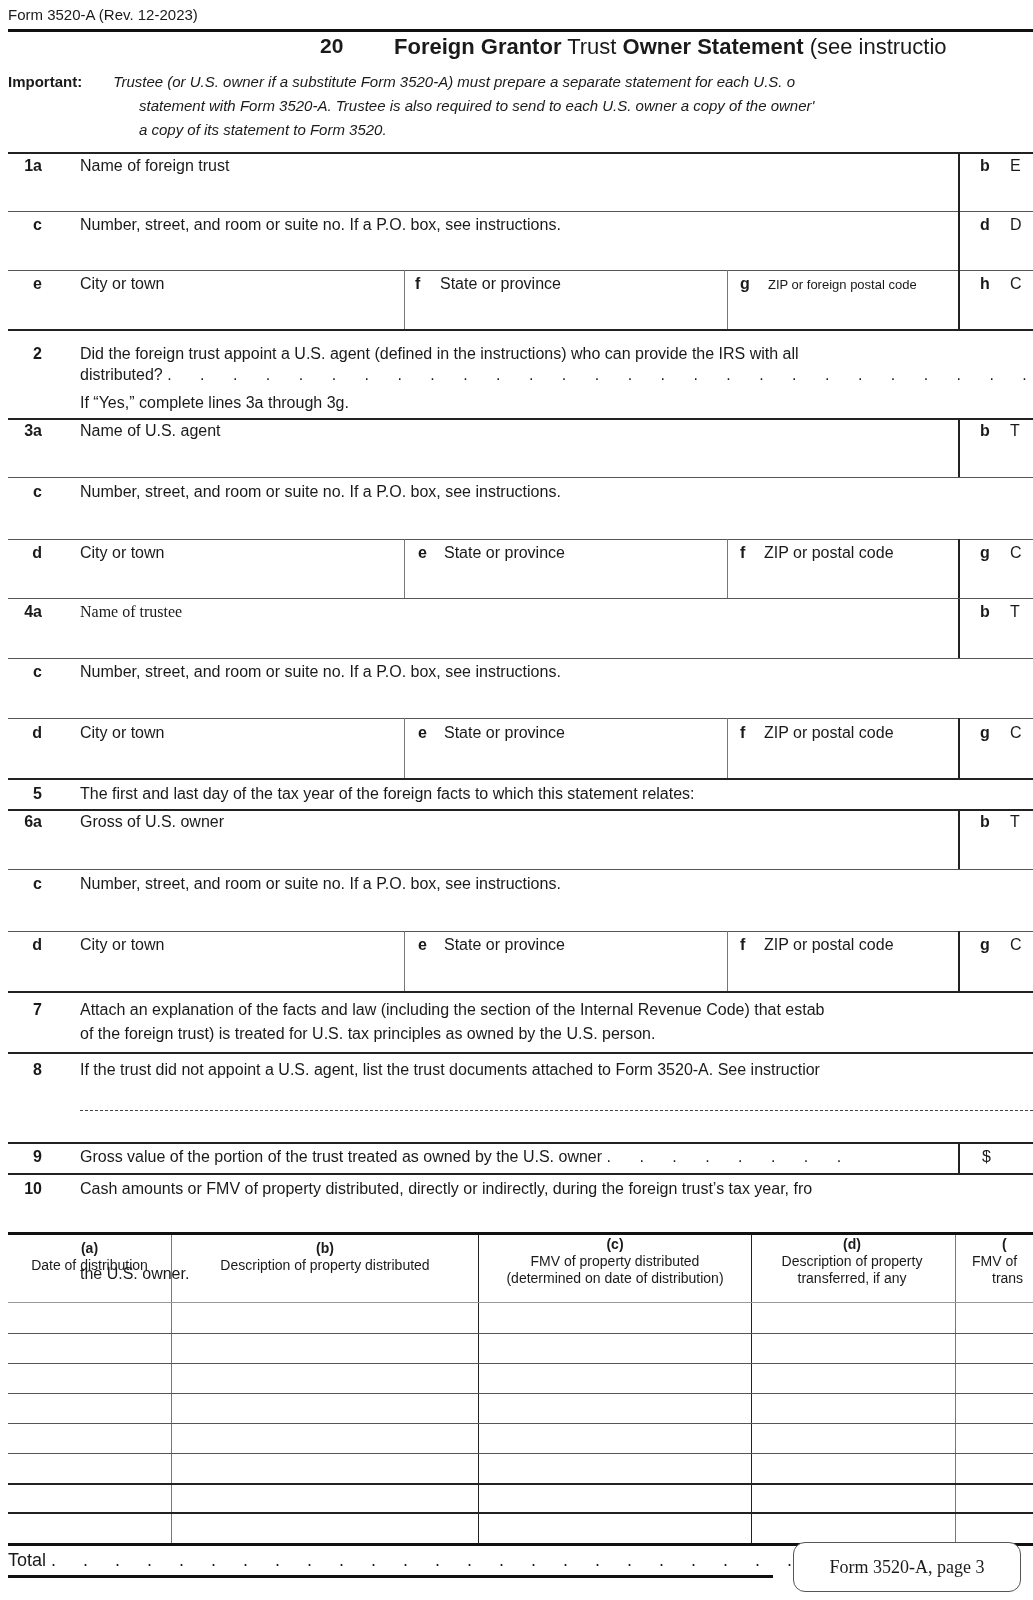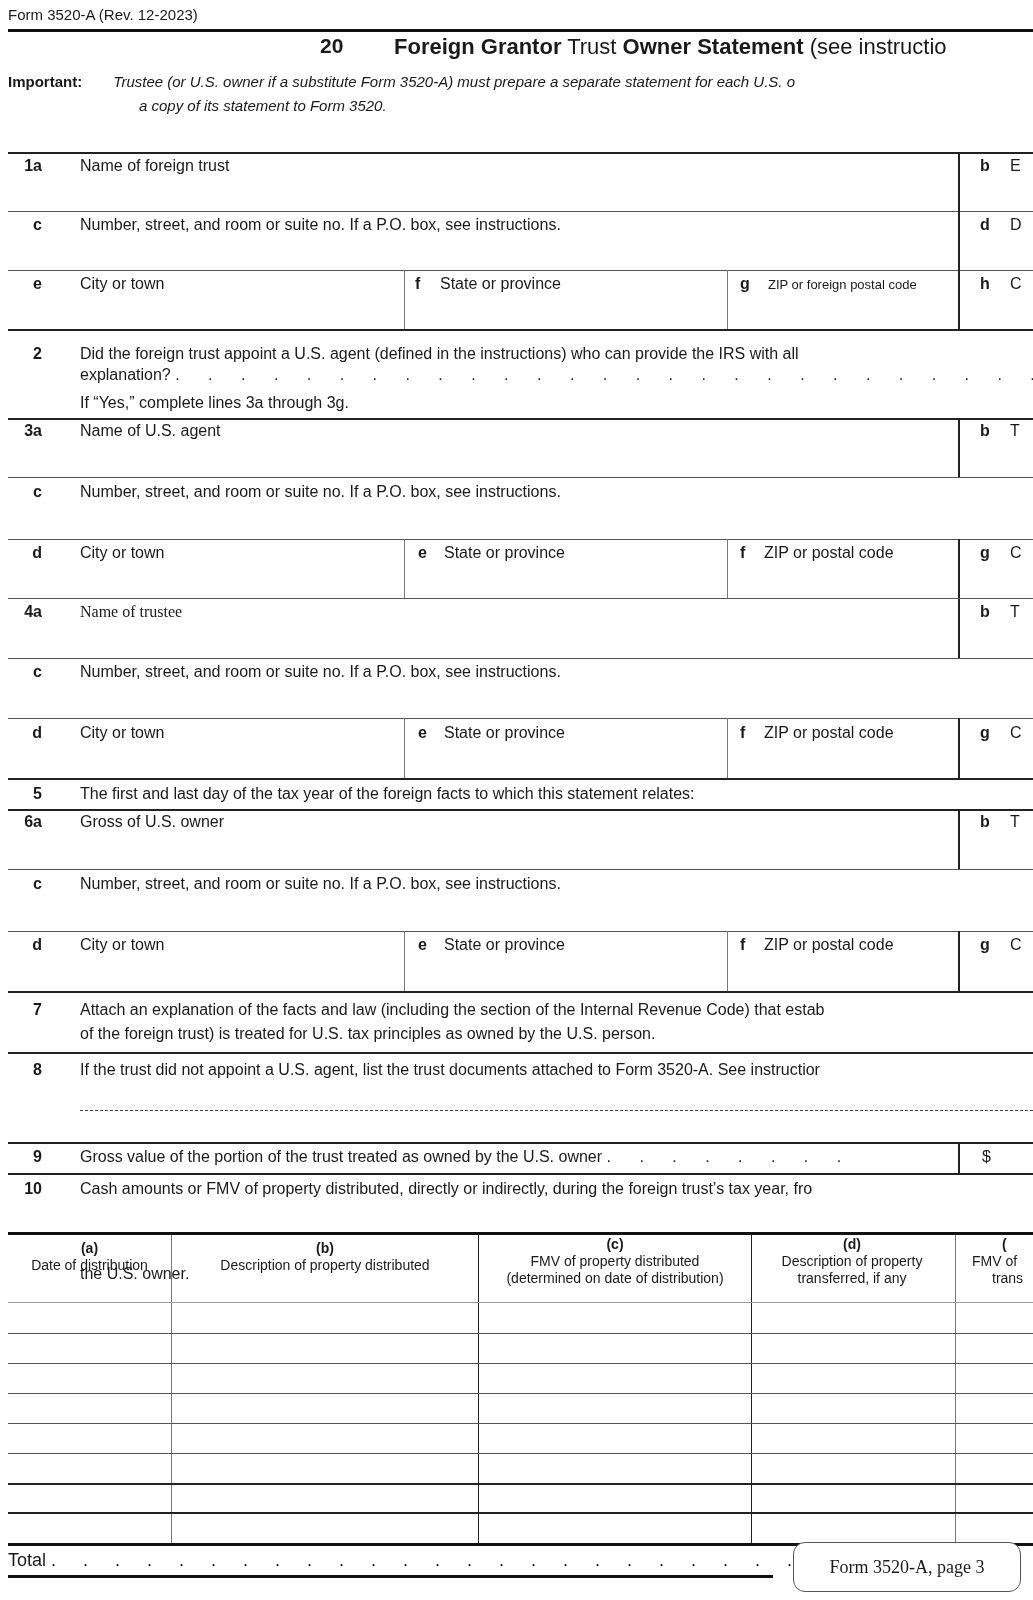--- a/index.html
+++ b/index.html
@@ -35,20 +35,21 @@
 <body>
 
 <div class="abs hdr-form">Form 3520-A (Rev. 12-2023)</div>
 <div class="abs rule-thick" style="top:29px;"></div>
 <div class="abs title-year">20</div>
 <div class="abs title">
   <b>Foreign Grantor</b><span> Trust </span><b>Owner Statement</b><span> (see instructio</span>
 </div>
 <div class="abs important">
   <span class="lbl">Important:</span><i> Trustee (or U.S. owner if a substitute Form 3520-A) must prepare a separate statement for each U.S. o</i>
+  <i class="indent">statement with Form 3520-A. Trustee is also required to send to each U.S. owner a copy of the owner'</i>
   <i class="indent">a copy of its statement to Form 3520.</i>
 </div>
 
 <div class="abs rule" style="top:152px;"></div>
 <div class="abs lnum" style="top:157px;">1a</div>
 <div class="abs ltxt" style="top:157px;">Name of foreign trust</div>
 <div class="abs rcol-letter" style="top:157px;">b</div>
 <div class="abs rcol-txt" style="top:157px;">E</div>
 <div class="abs rule-thin" style="top:211px;"></div>
 <div class="abs lnum" style="top:216px;">c</div>
@@ -64,21 +65,21 @@
 <div class="abs ltxt" style="left:768px;top:277px;font-size:13px;">ZIP or foreign postal code</div>
 <div class="abs rcol-letter" style="top:275px;">h</div>
 <div class="abs rcol-txt" style="top:275px;">C</div>
 <div class="abs vline" style="left:404px;top:270px;height:59px;"></div>
 <div class="abs vline" style="left:727px;top:270px;height:59px;"></div>
 <div class="abs vline-dark" style="left:958px;top:152px;height:177px;"></div>
 
 <div class="abs rule" style="top:329px;"></div>
 <div class="abs lnum" style="top:345px;">2</div>
 <div class="abs ltxt" style="top:345px;">Did the foreign trust appoint a U.S. agent (defined in the instructions) who can provide the IRS with all</div>
-<div class="abs ltxt" style="top:366px;"><span>explanation?</span> <span class="dots">. . . . . . . . . . . . . . . . . . . . . . . . . . .</span></div>
+<div class="abs ltxt" style="top:366px;"><span>distributed?</span> <span class="dots">. . . . . . . . . . . . . . . . . . . . . . . . . . .</span></div>
 <div class="abs ltxt" style="top:394px;">If “Yes,” complete lines 3a through 3g.</div>
 
 <div class="abs rule" style="top:418px;"></div>
 <div class="abs lnum" style="top:422px;">3a</div>
 <div class="abs ltxt" style="top:422px;">Name of U.S. agent</div>
 <div class="abs rcol-letter" style="top:422px;">b</div>
 <div class="abs rcol-txt" style="top:422px;">T</div>
 <div class="abs vline-dark" style="left:958px;top:418px;height:60px;"></div>
 <div class="abs rule-thin" style="top:477px;"></div>
 <div class="abs lnum" style="top:483px;">c</div>

